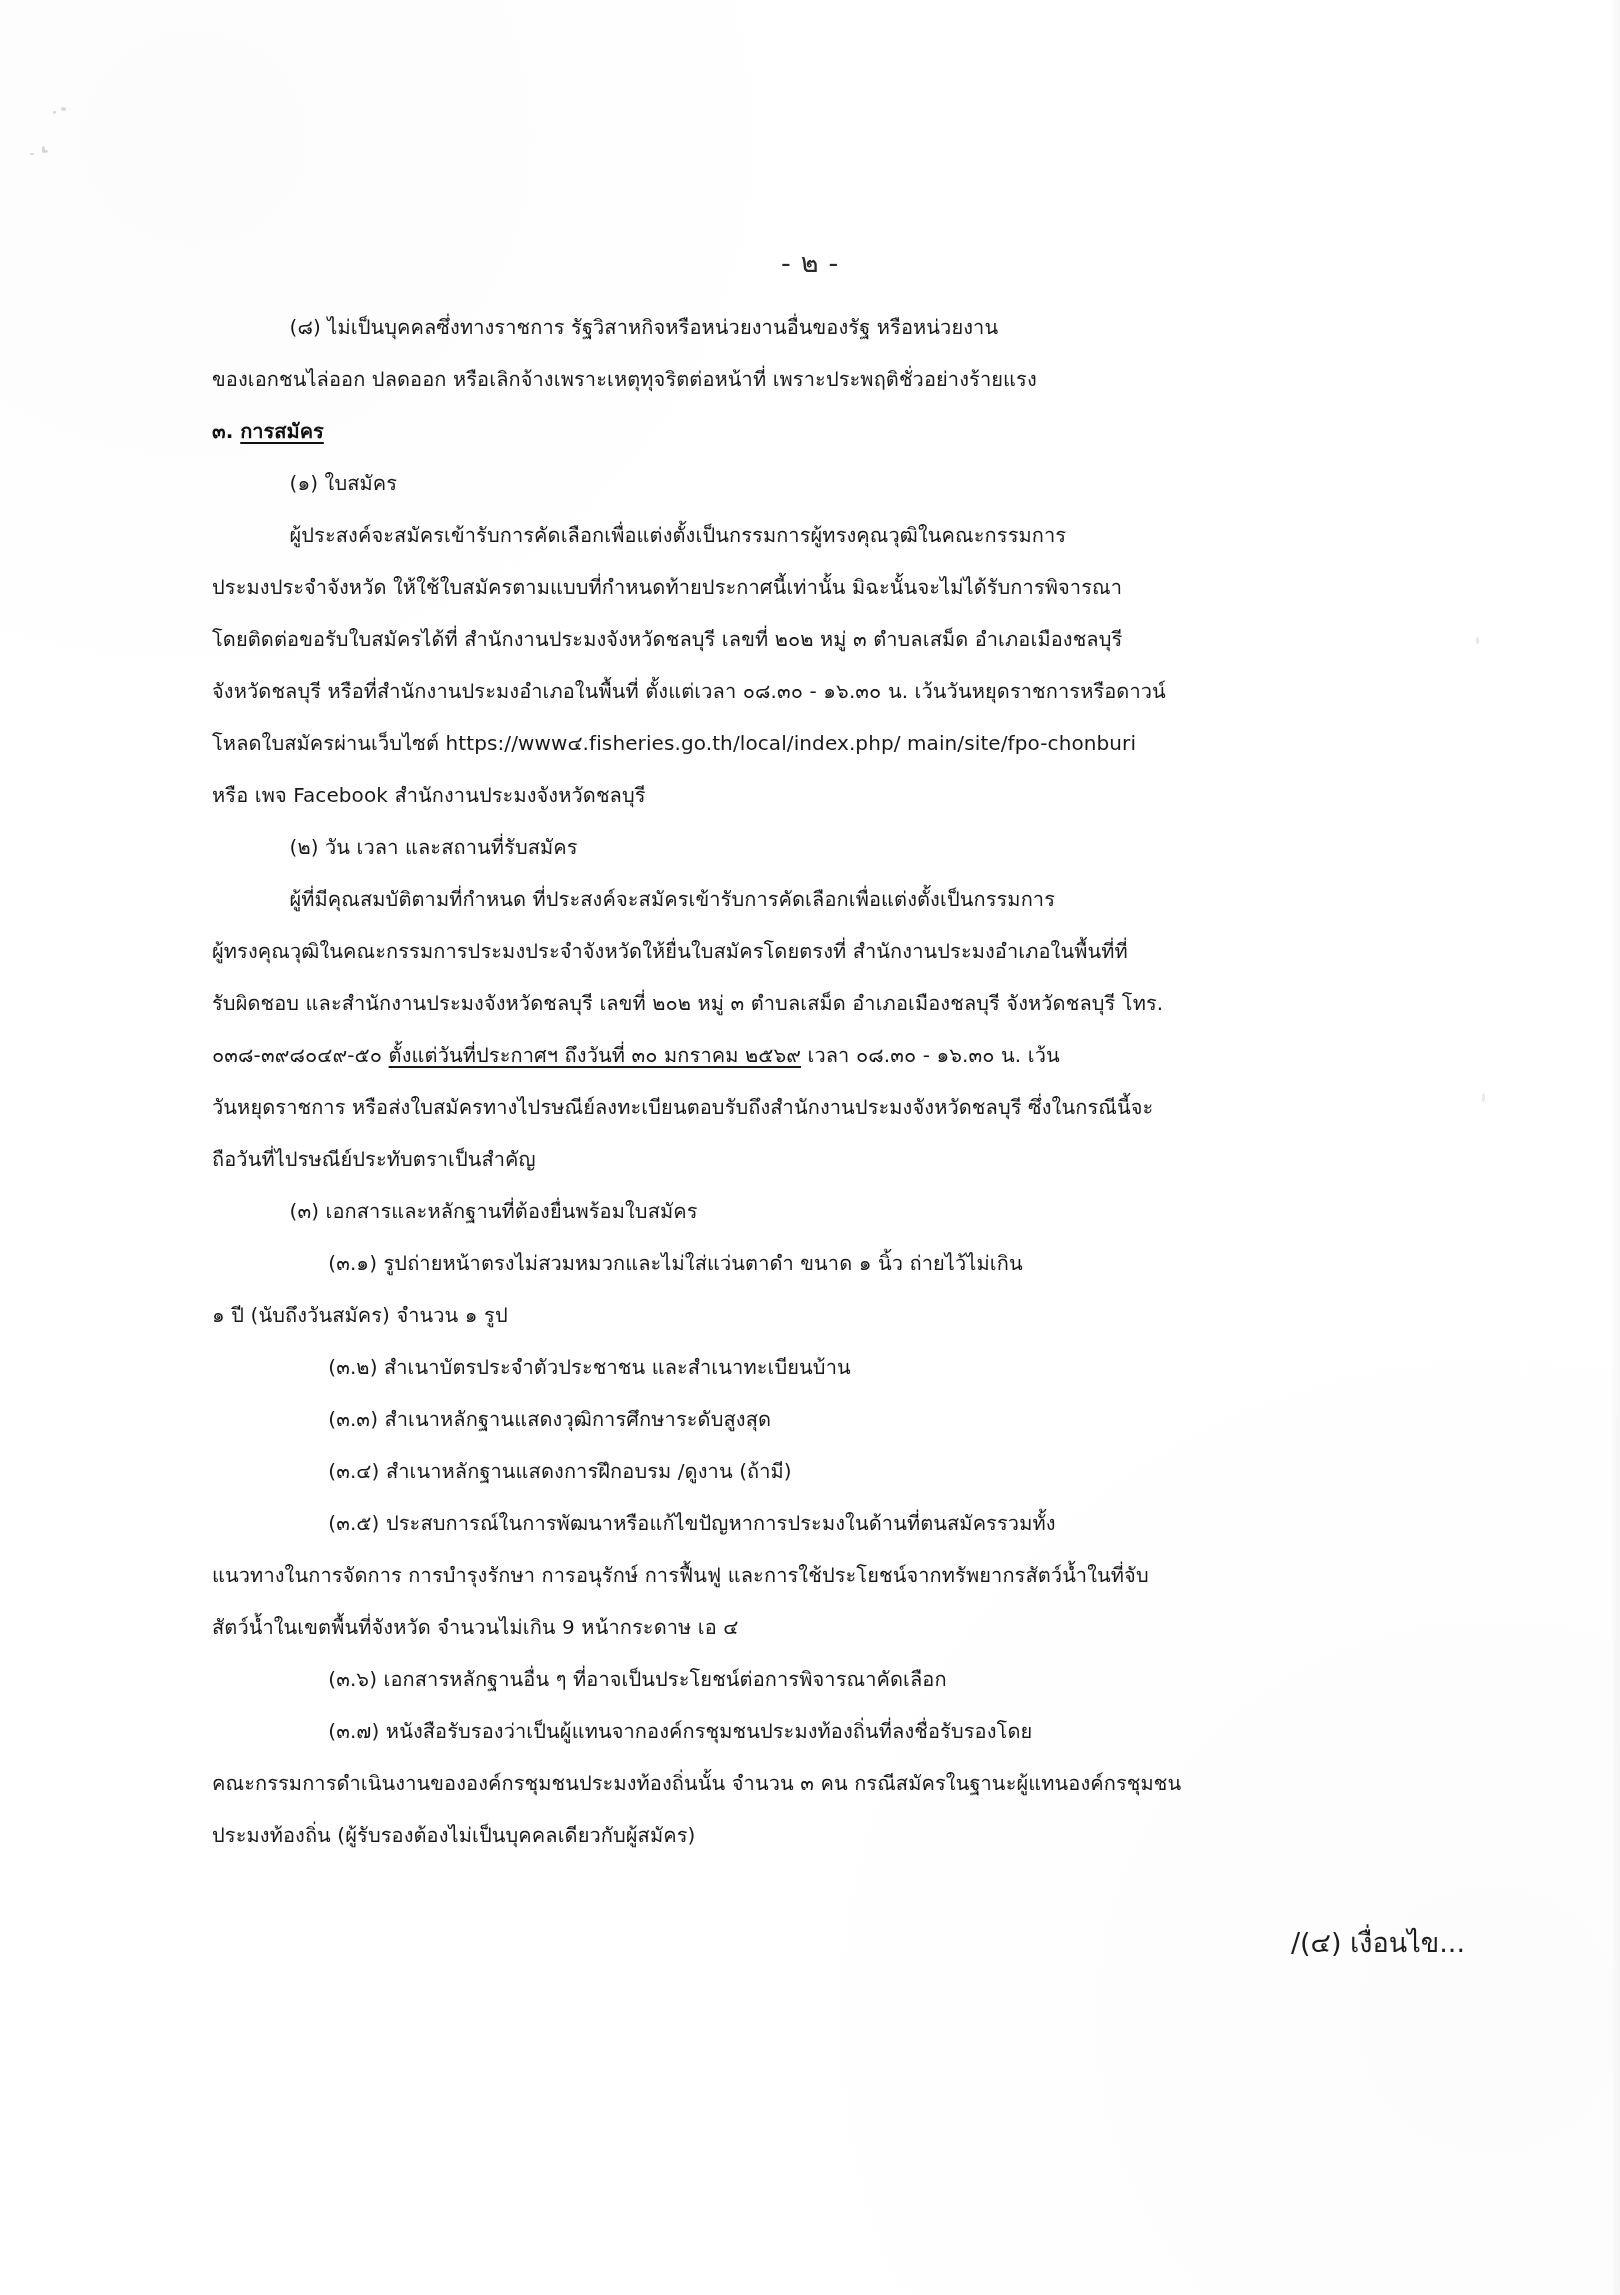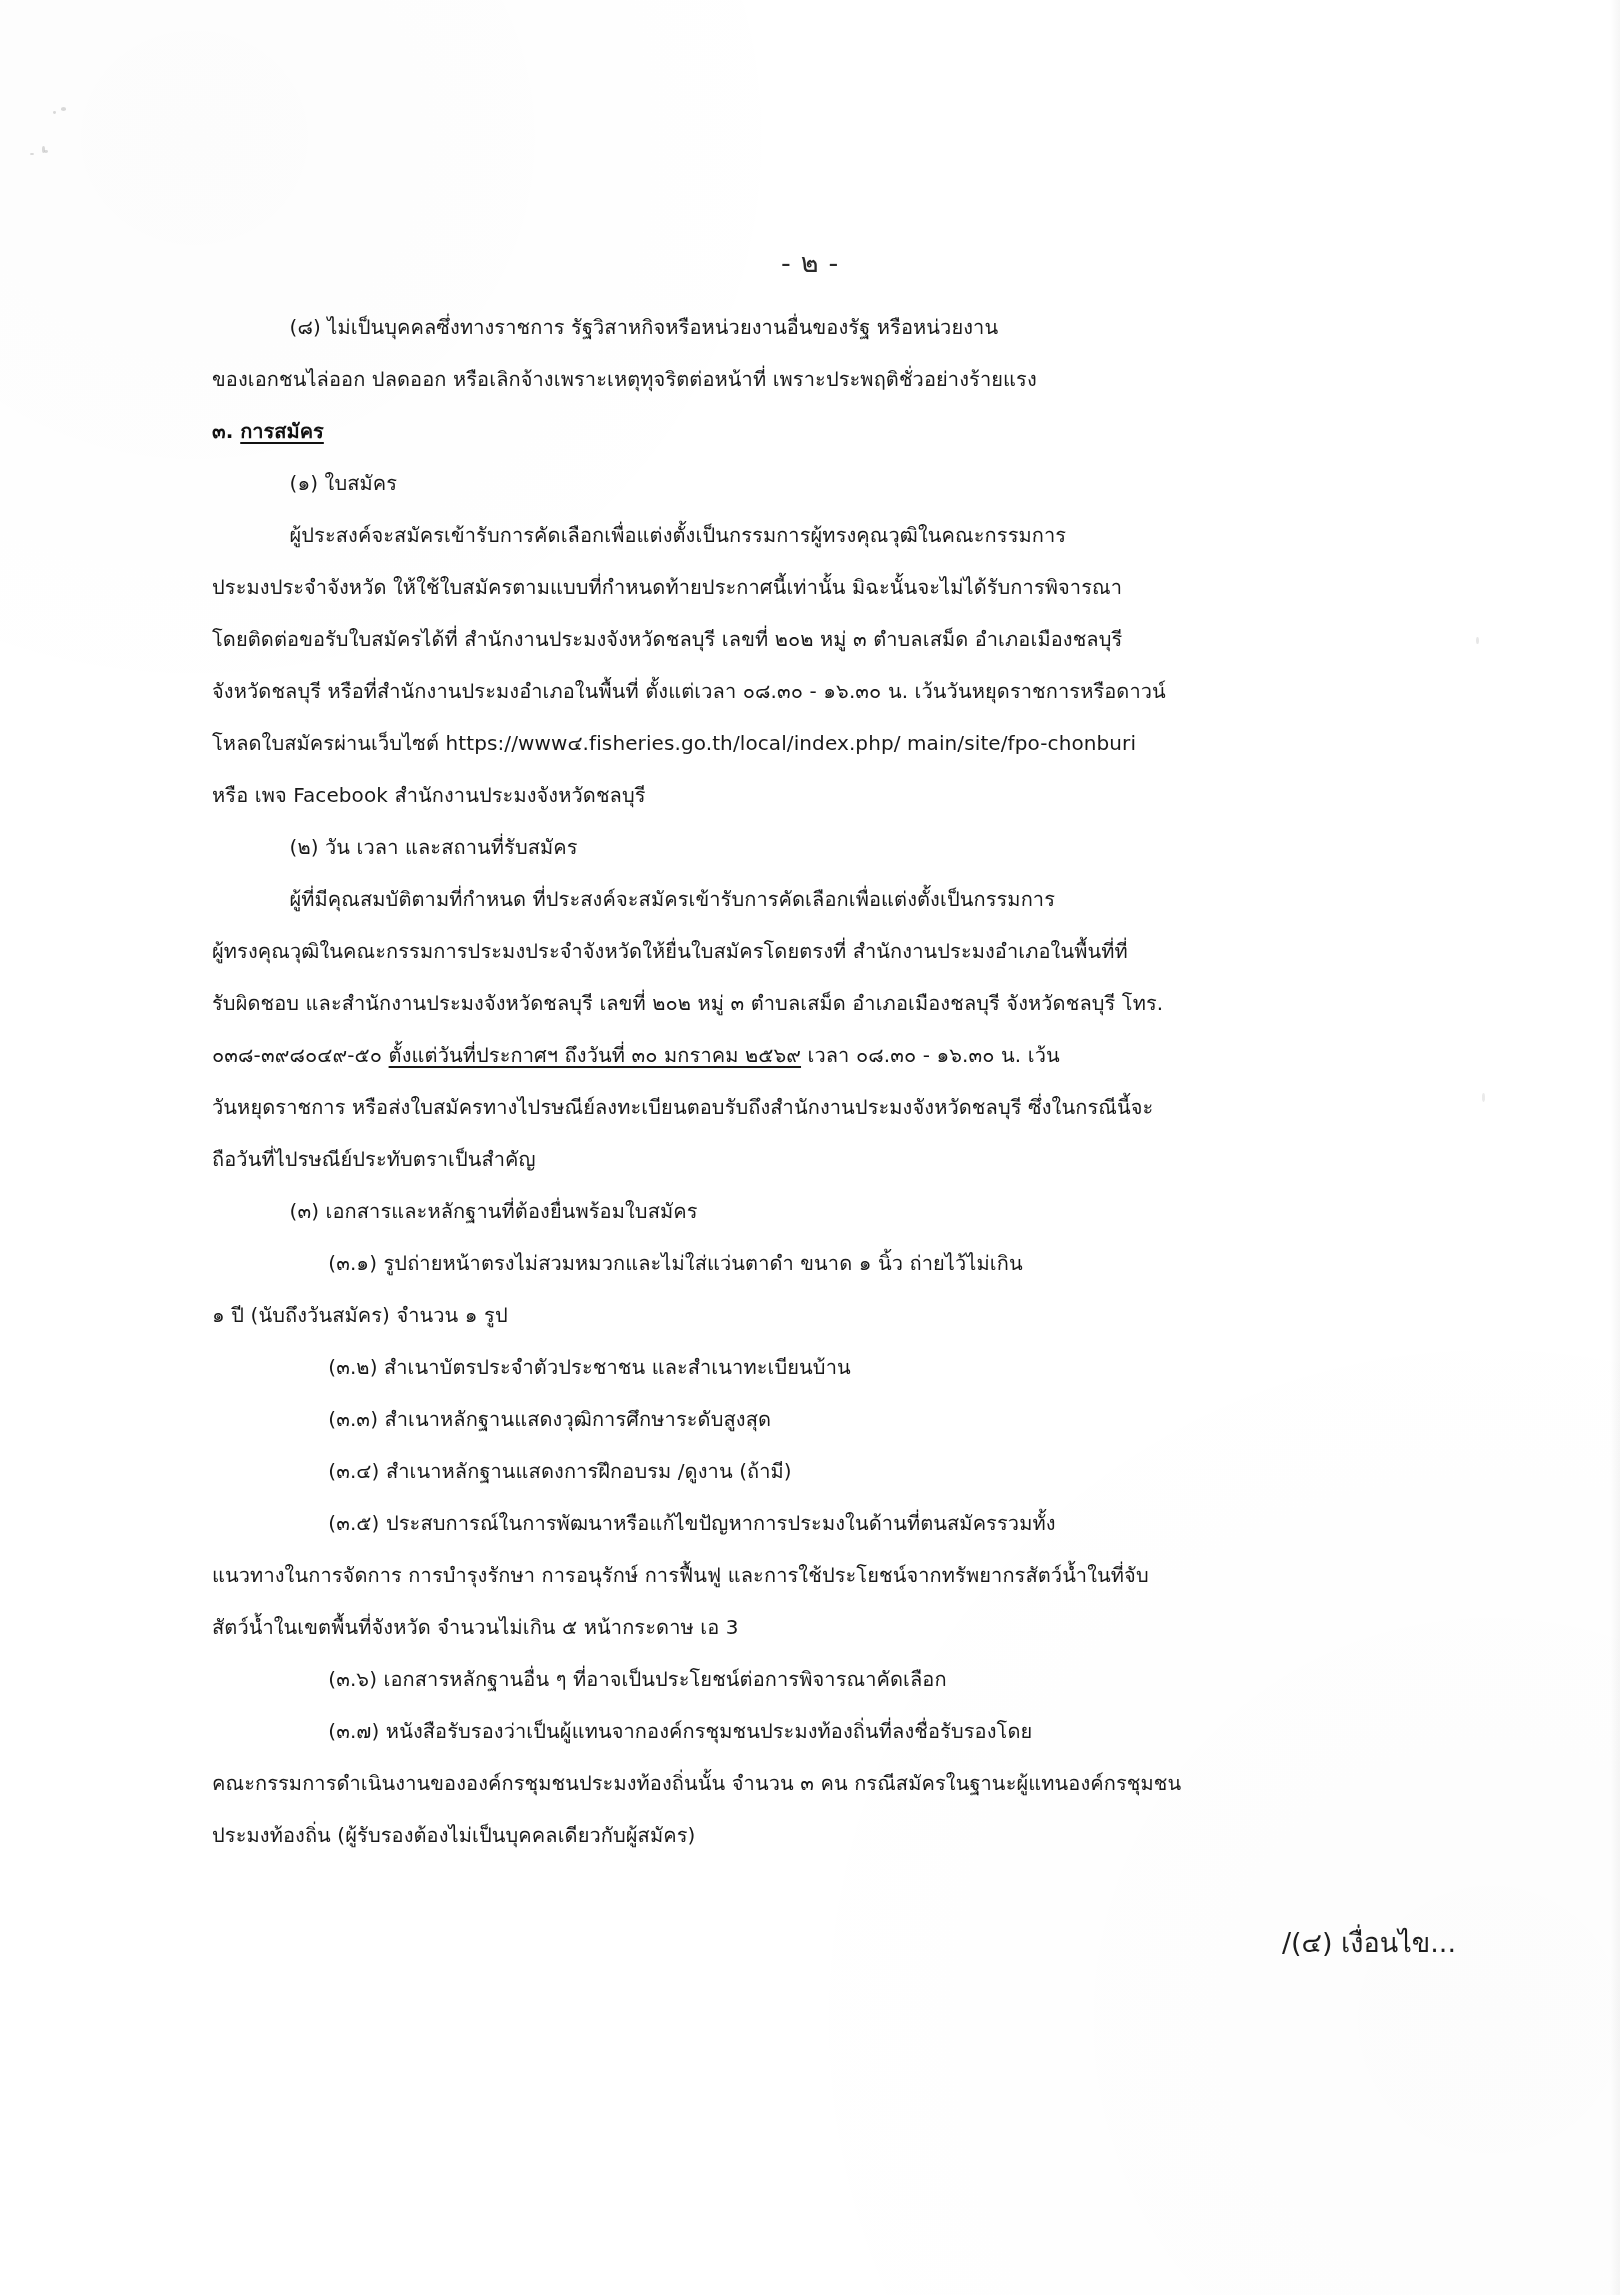--- a/index.html
+++ b/index.html
@@ -84,20 +84,21 @@
 
   .footer-note {
     position: absolute;
     left: 0;
     top: 1921px;
     width: 1456px;
     text-align: right;
     font-size: 27px;
     color: #1d1d1d;
     white-space: pre;
+    padding-left: 9px;
   }
 
   
   .edge-shadow {
     position: absolute;
     top: 0; right: 0;
     width: 10.2px; height: 2295px;
     background: linear-gradient(to left, rgba(0,0,0,0.035), rgba(0,0,0,0));
     pointer-events: none;
   }
@@ -147,21 +148,21 @@
     <div class="line">๑ ปี (นับถึงวันสมัคร) จำนวน ๑ รูป</div>
 
     <div class="line">                  (๓.๒) สำเนาบัตรประจำตัวประชาชน และสำเนาทะเบียนบ้าน</div>
 
     <div class="line">                  (๓.๓) สำเนาหลักฐานแสดงวุฒิการศึกษาระดับสูงสุด</div>
 
     <div class="line">                  (๓.๔) สำเนาหลักฐานแสดงการฝึกอบรม /ดูงาน (ถ้ามี)</div>
 
     <div class="line">                  (๓.๕) ประสบการณ์ในการพัฒนาหรือแก้ไขปัญหาการประมงในด้านที่ตนสมัครรวมทั้ง</div>
     <div class="line">แนวทางในการจัดการ การบำรุงรักษา การอนุรักษ์ การฟื้นฟู และการใช้ประโยชน์จากทรัพยากรสัตว์น้ำในที่จับ</div>
-    <div class="line">สัตว์น้ำในเขตพื้นที่จังหวัด จำนวนไม่เกิน ๕ หน้ากระดาษ เอ 3</div>
+    <div class="line">สัตว์น้ำในเขตพื้นที่จังหวัด จำนวนไม่เกิน 9 หน้ากระดาษ เอ ๔</div>
 
     <div class="line">                  (๓.๖) เอกสารหลักฐานอื่น ๆ ที่อาจเป็นประโยชน์ต่อการพิจารณาคัดเลือก</div>
 
     <div class="line">                  (๓.๗) หนังสือรับรองว่าเป็นผู้แทนจากองค์กรชุมชนประมงท้องถิ่นที่ลงชื่อรับรองโดย</div>
     <div class="line">คณะกรรมการดำเนินงานขององค์กรชุมชนประมงท้องถิ่นนั้น จำนวน ๓ คน กรณีสมัครในฐานะผู้แทนองค์กรชุมชน</div>
     <div class="line">ประมงท้องถิ่น (ผู้รับรองต้องไม่เป็นบุคคลเดียวกับผู้สมัคร)</div>
 
   </div>
 
   <div class="footer-note">/(๔) เงื่อนไข...</div>

